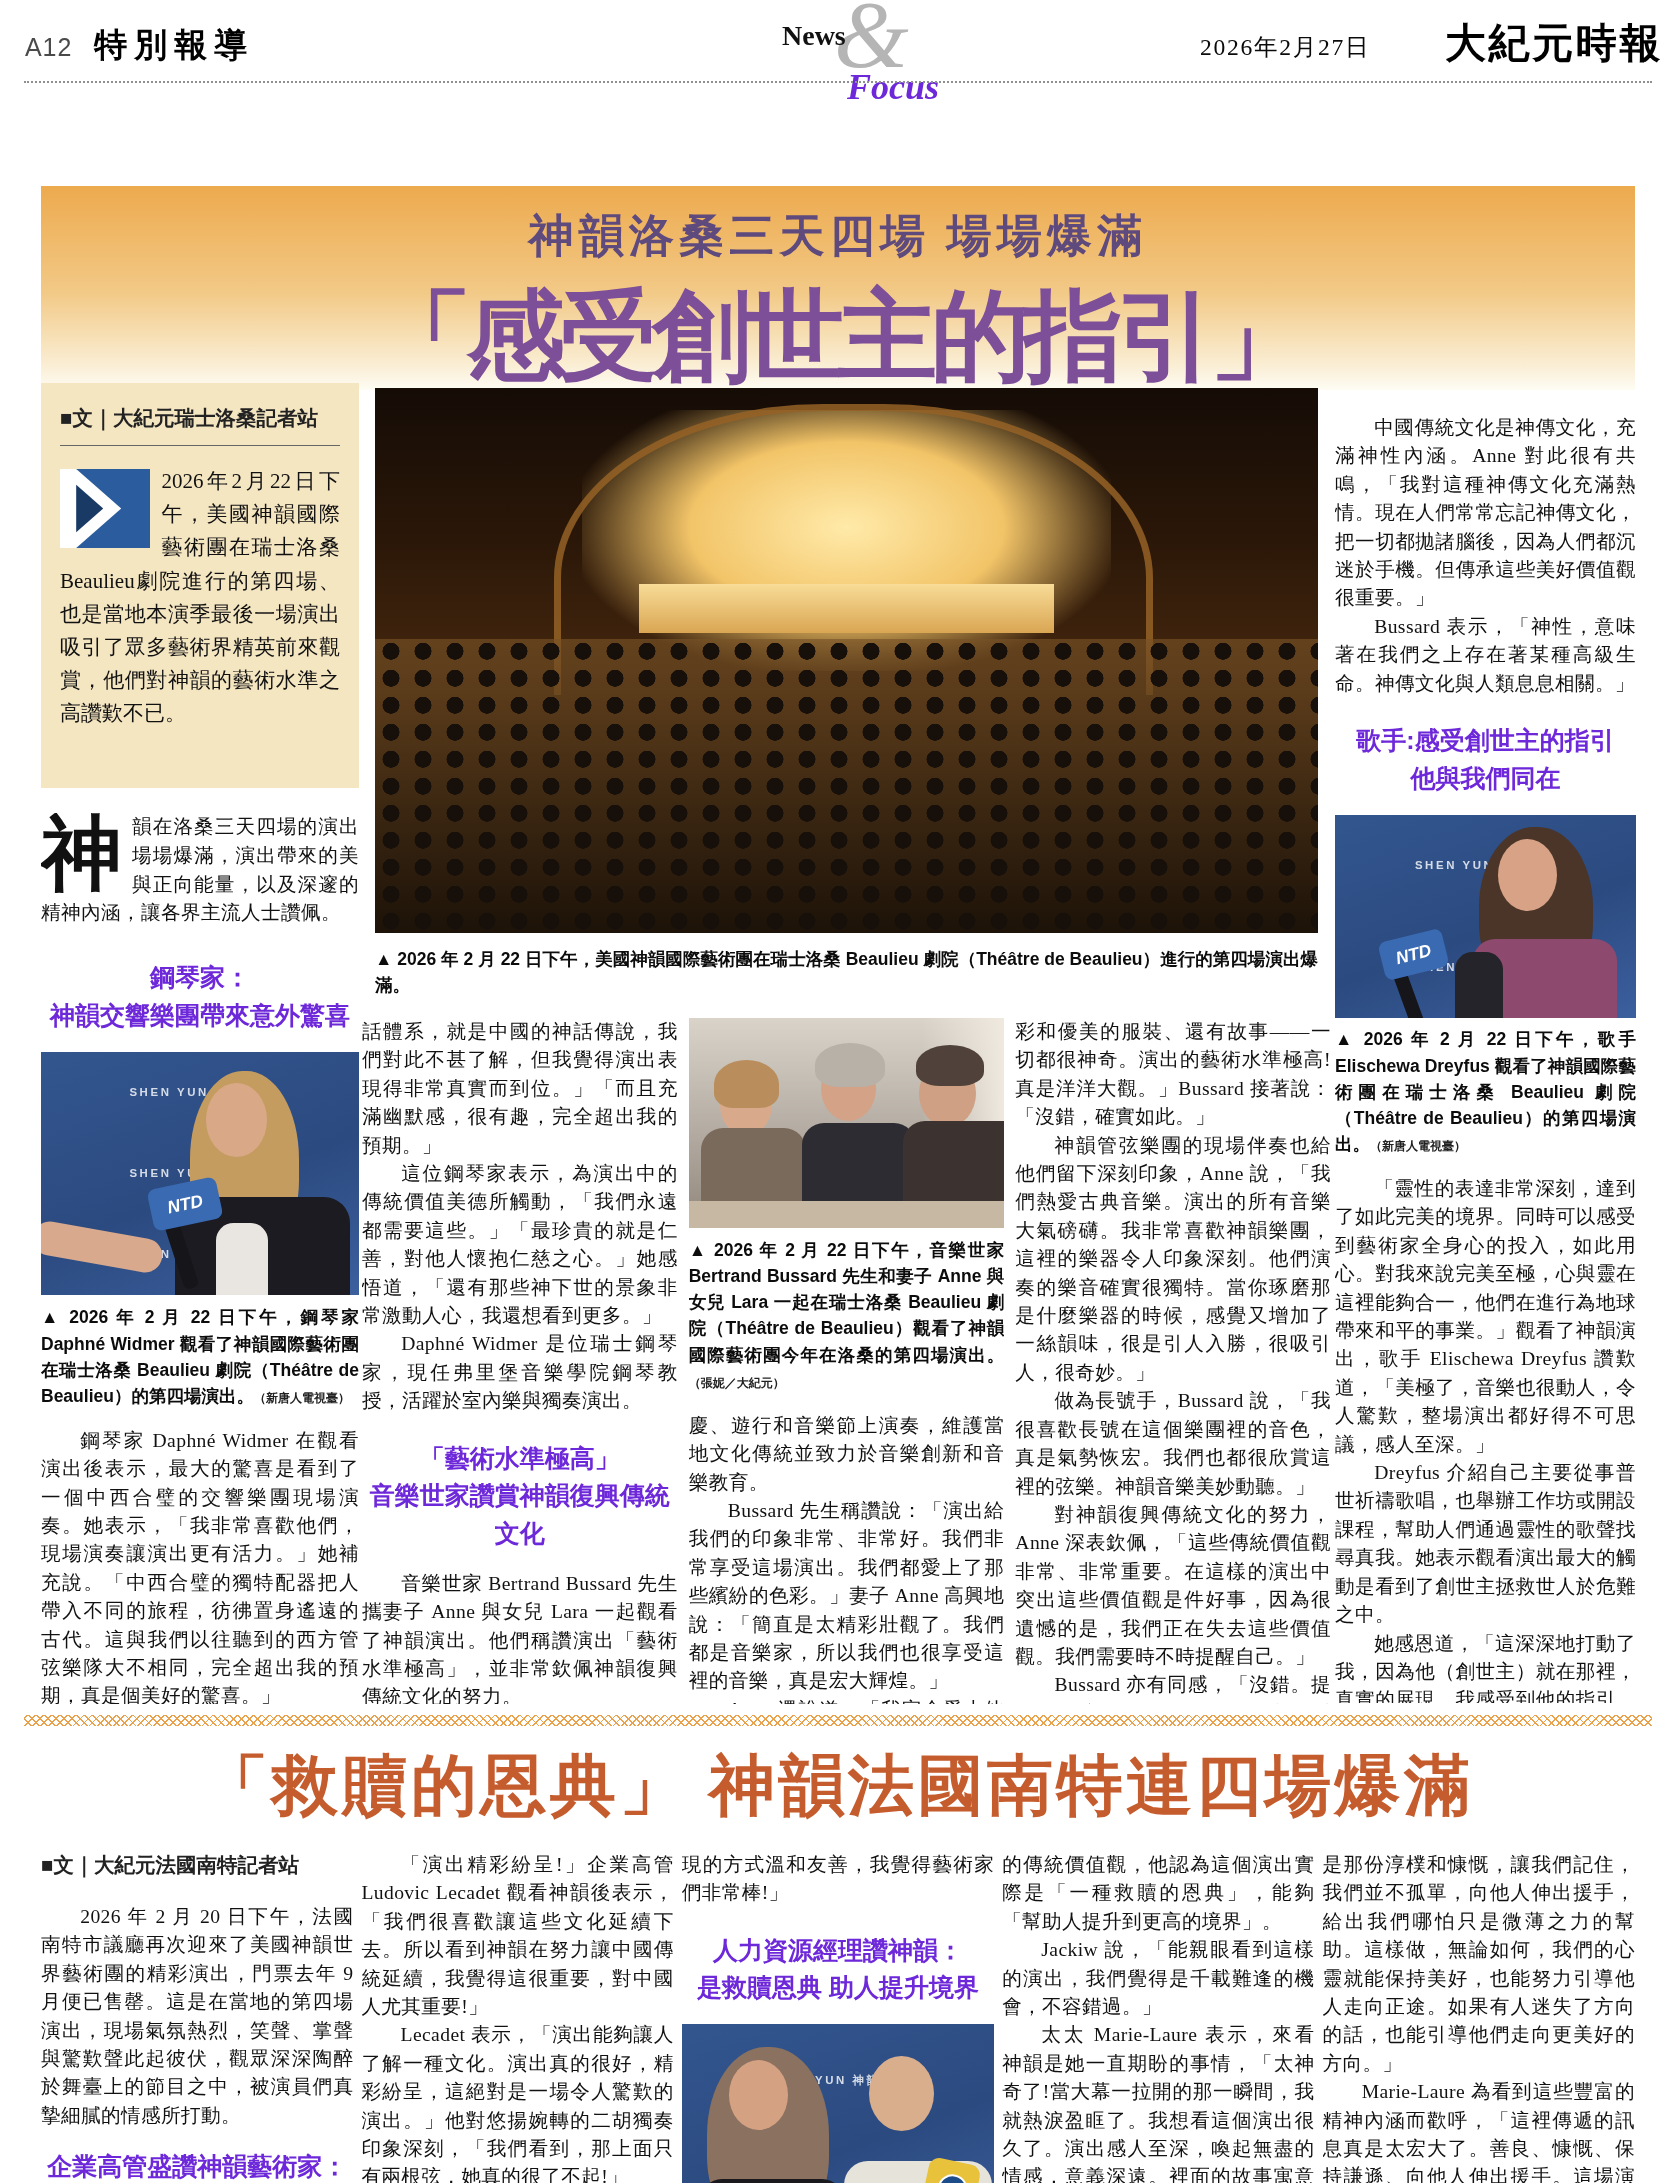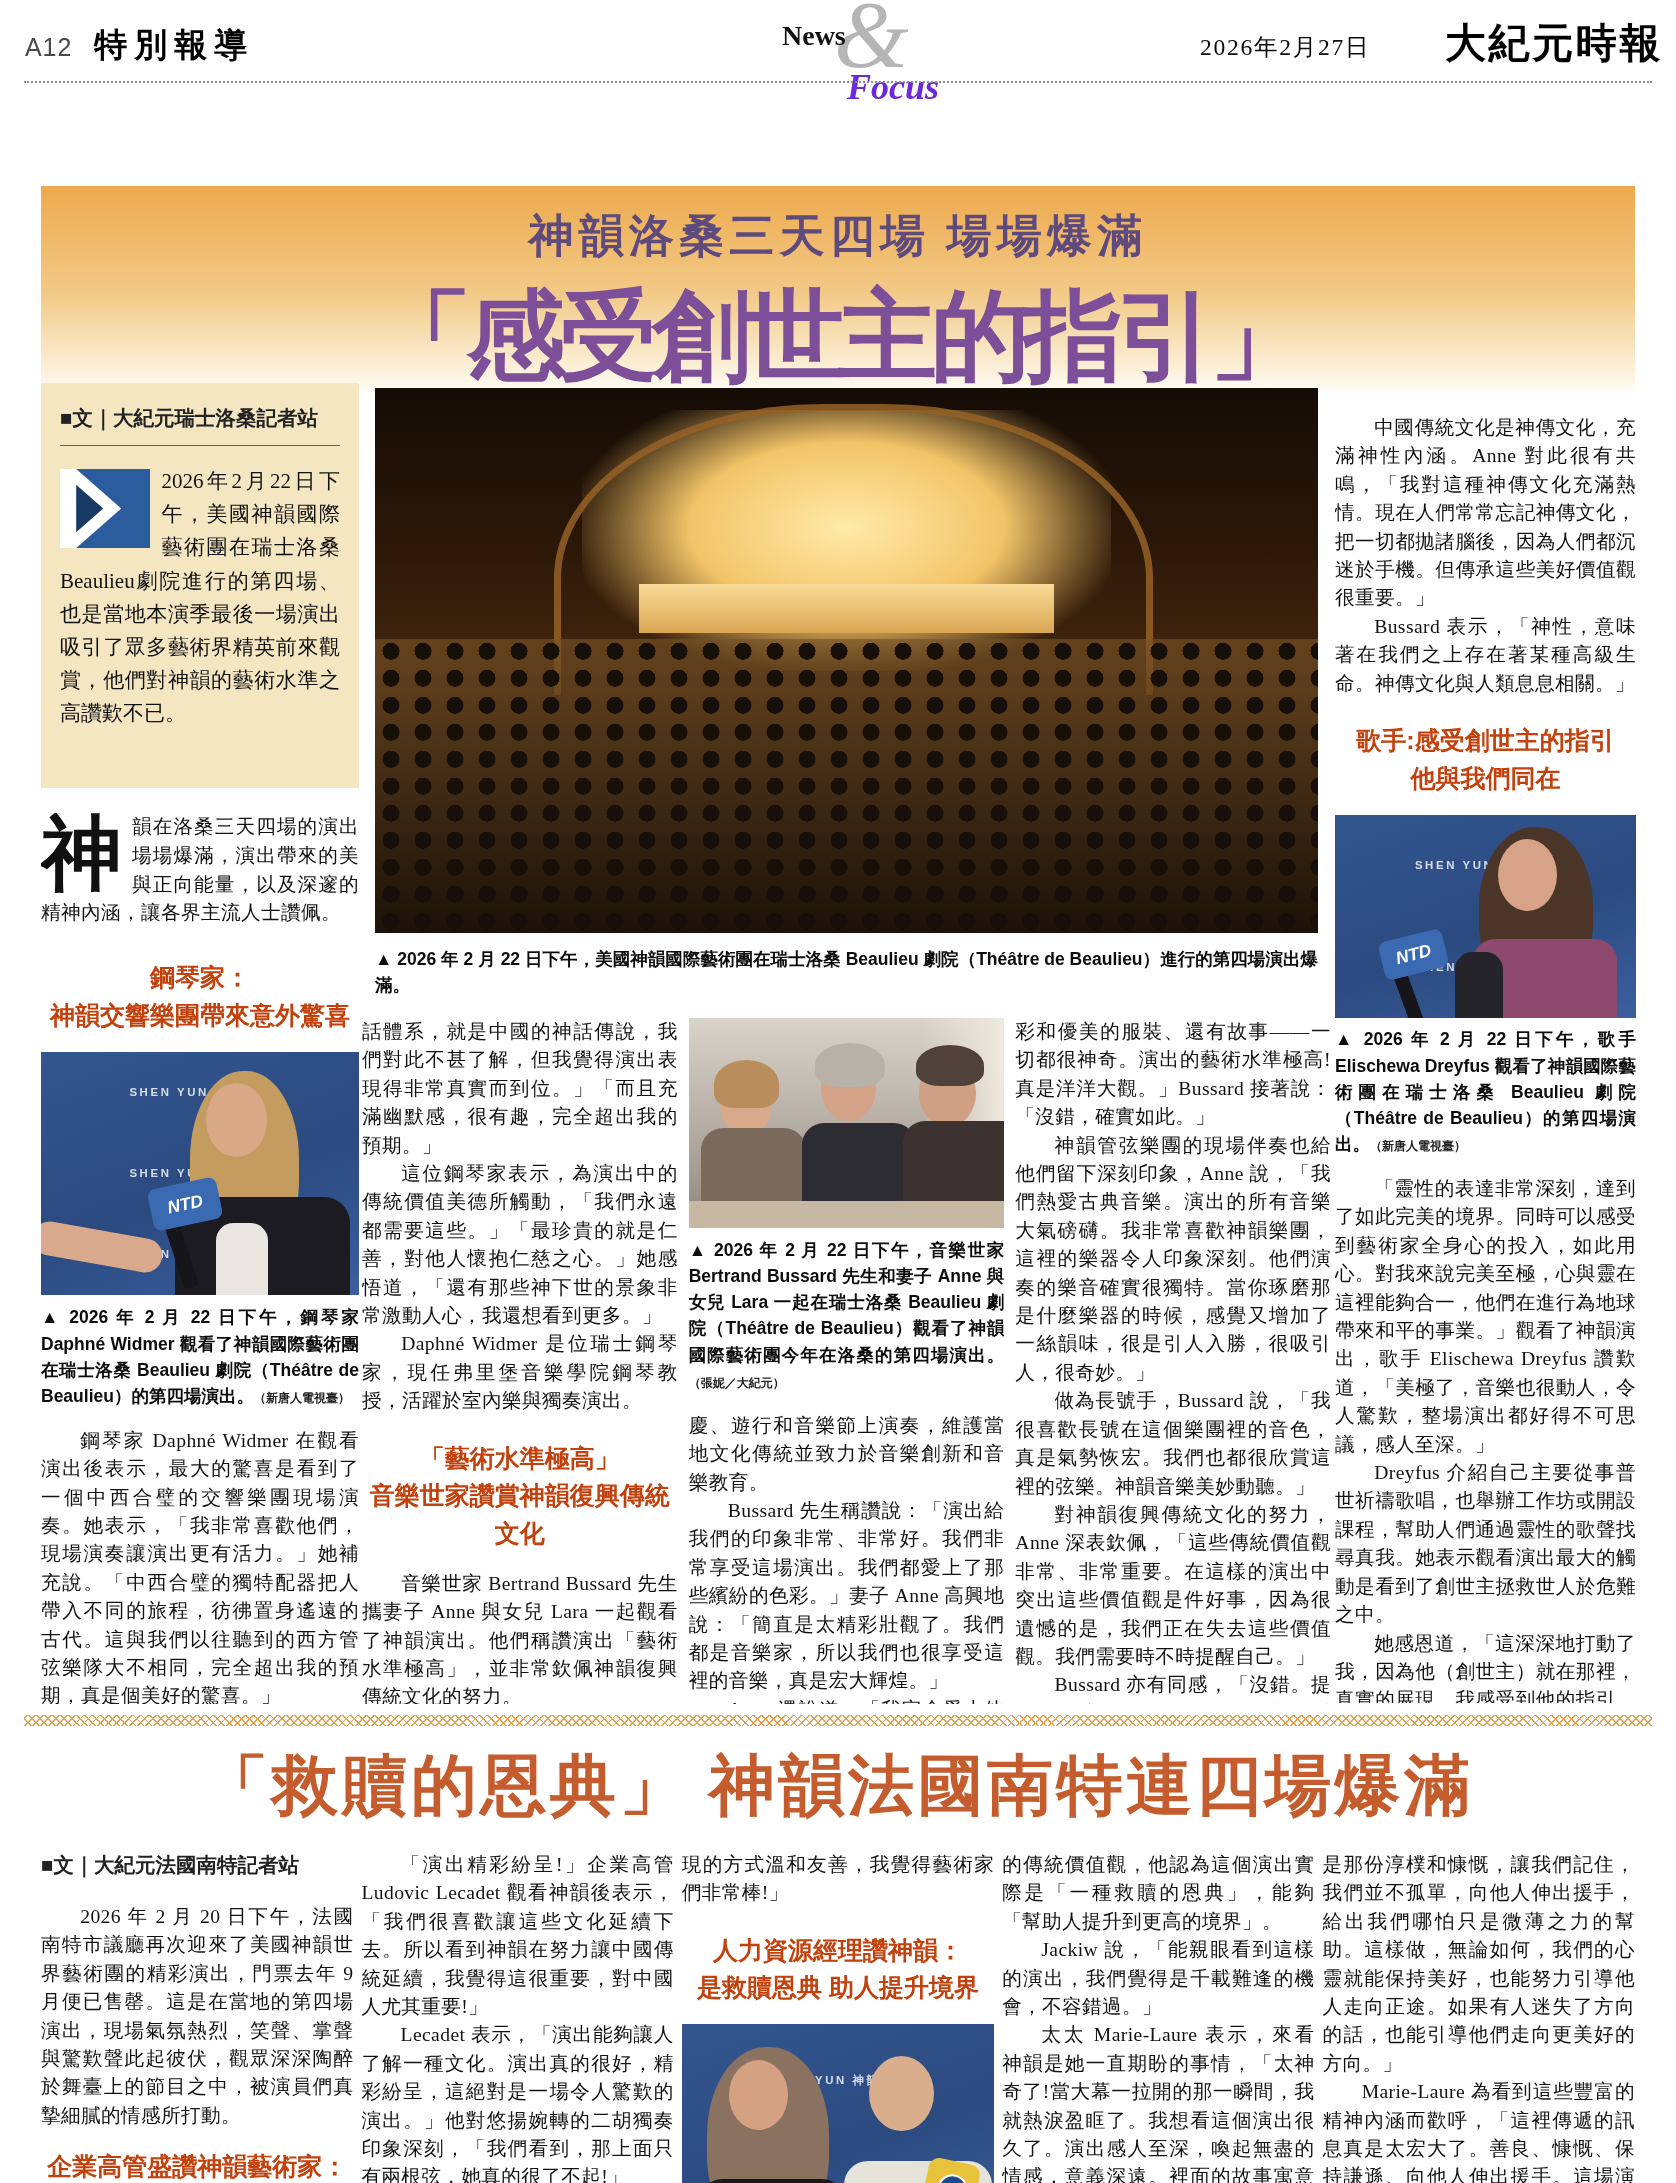--- a/index.html
+++ b/index.html
@@ -39,21 +39,21 @@
             color:#fff;font:900 17.5px "Liberation Sans","DejaVu Sans",sans-serif;font-style:italic;}
   .mic-rod{position:absolute;background:#15151a;border-radius:6.1px;}
   .cap{font-family:"Liberation Sans","DejaVu Sans",sans-serif;font-size:17.5px;line-height:1.5;color:#0c0c0c;text-align:justify;font-weight:bold;}
   .credit{font-size:12px;color:#222;}
   
   .para{margin:0;font-size:19.6px;line-height:1.45;text-align:justify;letter-spacing:0.4px;}
   .para.ind{text-indent:2em;}
   .lead{font-size:19.6px;line-height:1.47;text-align:justify;letter-spacing:0.4px;margin:0;}
   .dropcap{float:left;font-size:81px;line-height:.92;font-weight:700;margin:3.5px 9.6px 0 0;}
   .subhead{text-align:center;font-family:"Liberation Sans","DejaVu Sans",sans-serif;
-           font-size:25px;font-weight:700;color:#c2410c;line-height:1.5;}
+           font-size:25px;font-weight:700;color:#6d28d9;line-height:1.5;}
   .col{position:absolute;overflow:hidden;}
   .mid{position:absolute;left:362px;top:1018px;width:969px;height:686px;display:flex;gap:11px;}
   .mid > div{flex:1;overflow:hidden;}
   .bot{position:absolute;left:41px;top:1851px;width:1594px;height:624px;display:flex;gap:7.9px;}
   .bot > div{flex:1;overflow:hidden;}
   .divider{position:absolute;left:24px;width:1628px;height:11.4px;
     background:
       repeating-linear-gradient(45deg,transparent 0 4.4px,#e9a24b 4.4px 5.7px),
       repeating-linear-gradient(-45deg,transparent 0 4.4px,#e9a24b 4.4px 5.7px);}
   .headline2{position:absolute;left:41px;top:1741px;width:1594px;text-align:center;

